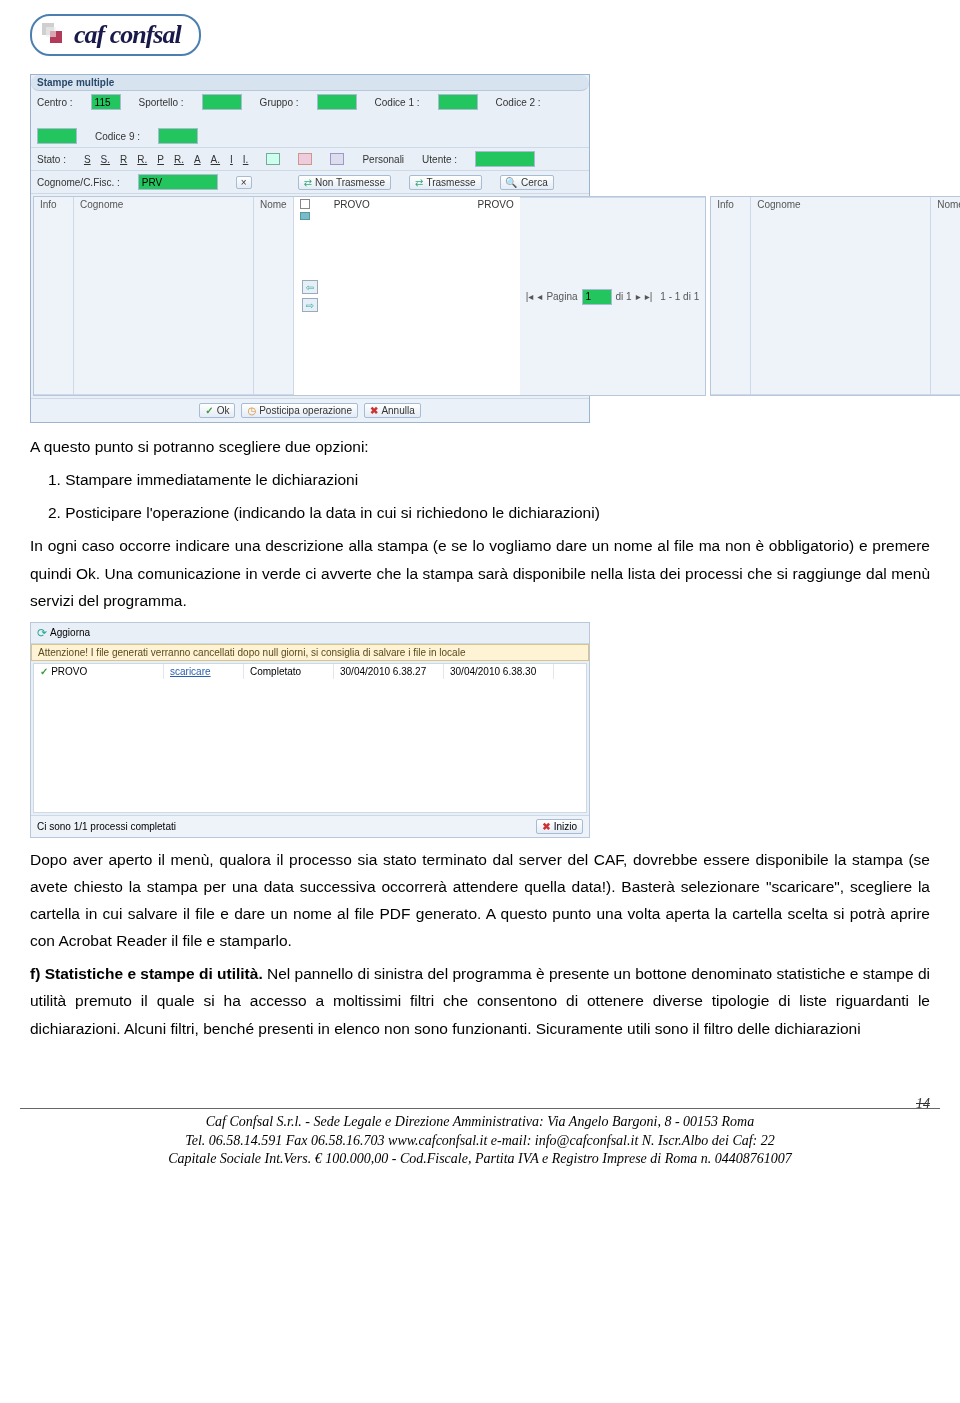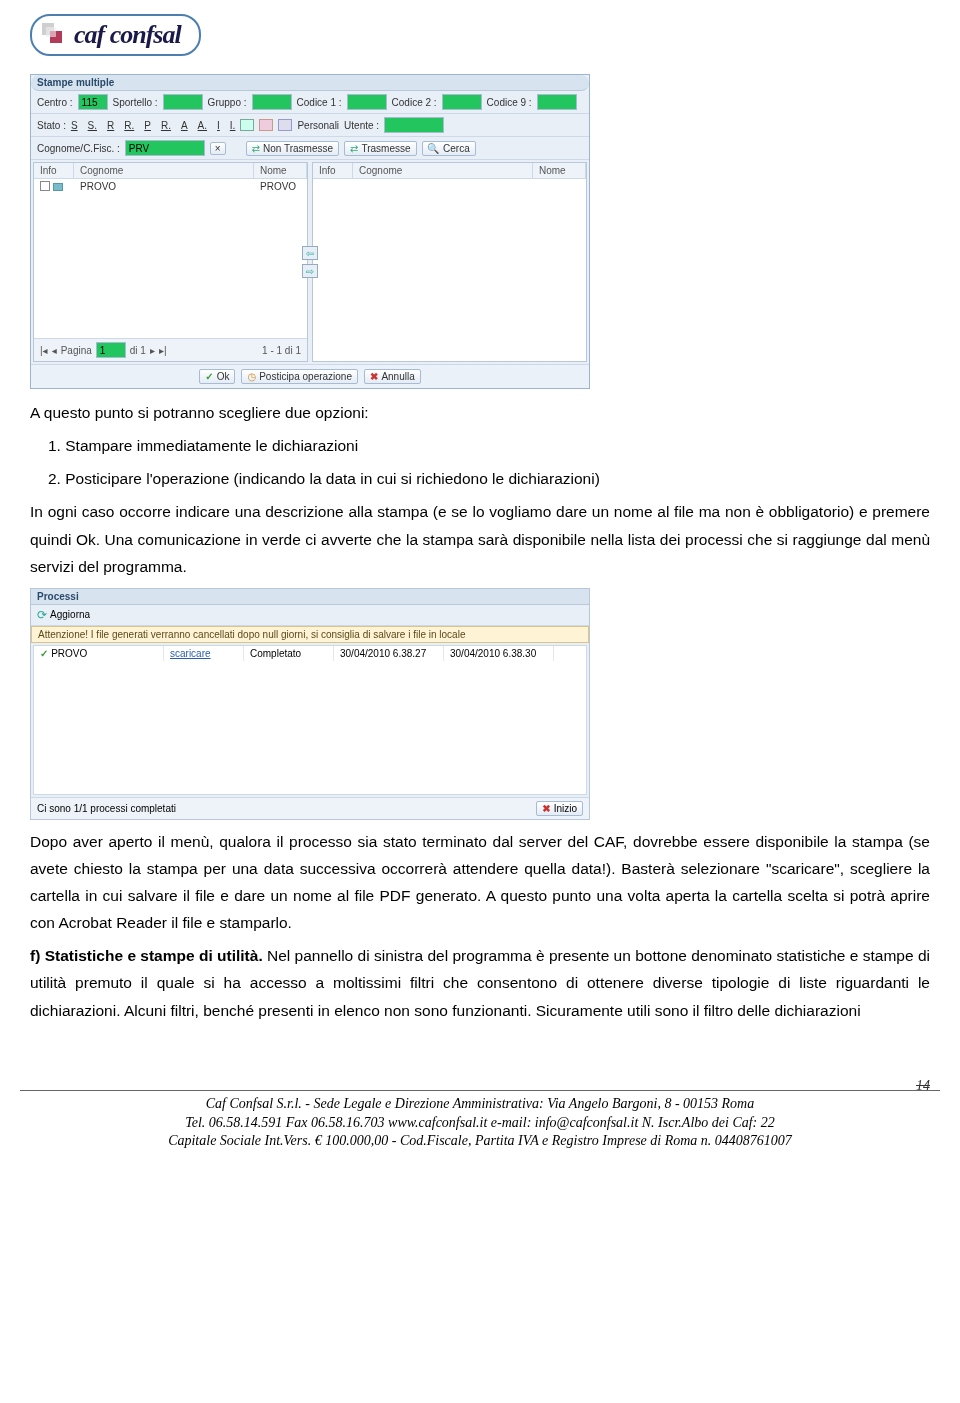--- a/index.html
+++ b/index.html
@@ -45,21 +45,21 @@
     padding: 2px 6px;
     font-size: 10px;
     font-weight: bold;
     color: #2a4a6a;
     border-radius: 8px;
   }
   .filter-row {
     display: flex;
     align-items: center;
     padding: 3px 6px;
-    gap: 5px;
+    gap: 18px;
     flex-wrap: wrap;
     border-bottom: 1px solid #cdd9e6;
   }
   .fr-label { font-size: 10px; color: #333; white-space: nowrap; }
   .fr-input {
     border: 1px solid #a7bcd2;
     background: #22c55e;
     height: 16px;
     font-size: 10px;
     padding: 0 3px;
@@ -73,21 +73,21 @@
     border: 1px solid #a7bcd2; background: linear-gradient(#fff,#e4ecf5);
     padding: 1px 5px; font-size: 10px; border-radius: 2px; cursor: pointer;
   }
   .panes { display: flex; position: relative; }
   .pane {
     flex: 1;
     background: #fff;
     border: 1px solid #b8c8da;
     margin: 2px;
     height: 200px;
-    display: flex; flex-direction: column;
+    display: flex; flex-direction: row;
   }
   .pane-header {
     display: flex; background: #eef3f9; border-bottom: 1px solid #cdd9e6;
     font-size: 10px; color: #555;
   }
   .pane-header .col { padding: 2px 6px; border-right: 1px solid #cdd9e6; }
   .pane-body { flex:1; overflow:hidden; }
   .pane-row { display:flex; font-size:10px; padding:1px 0; }
   .pane-row .col { padding: 1px 6px; }
   .col-info{width:40px}.col-cog{width:180px}.col-nome{flex:1}
@@ -288,21 +288,20 @@
   </div>
 
   
   <p class="body-text">A questo punto si potranno scegliere due opzioni:</p>
   <p class="body-text list-item-num">1.  Stampare  immediatamente le dichiarazioni</p>
   <p class="body-text list-item-num">2.  Posticipare l'operazione (indicando la data in cui si richiedono le dichiarazioni)</p>
   <p class="body-text">In ogni caso occorre indicare una descrizione alla stampa (e se lo vogliamo dare un nome al file ma non è obbligatorio) e premere quindi Ok. Una comunicazione in verde ci avverte che la stampa sarà disponibile nella lista dei processi che si raggiunge dal menù servizi del programma.</p>
 
   
   <div class="processi">
-    <div class="proc-title">Processi</div>
     <div class="proc-refresh">
       <span class="mini-btn" style="border:none;background:none;padding:0">
         <span style="color:#3a9;font-size:12px">⟳</span>
         <span>Aggiorna</span>
       </span>
     </div>
     <div class="proc-warn">Attenzione! I file generati verranno cancellati dopo null giorni, si consiglia di salvare i file in locale</div>
     <div class="proc-tbl">
       <div class="proc-row">
         <div class="pc pc1">

